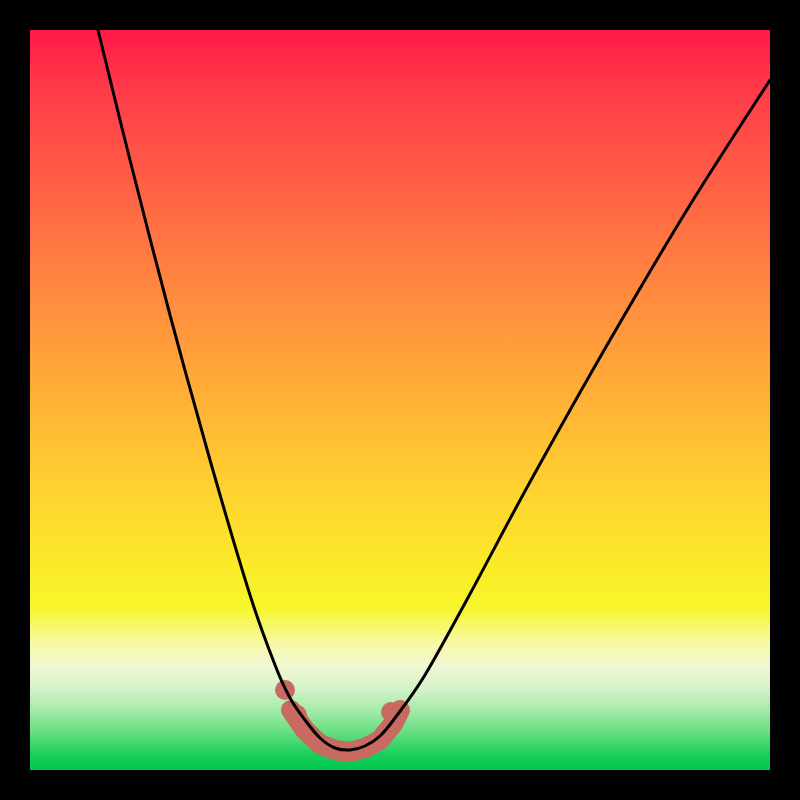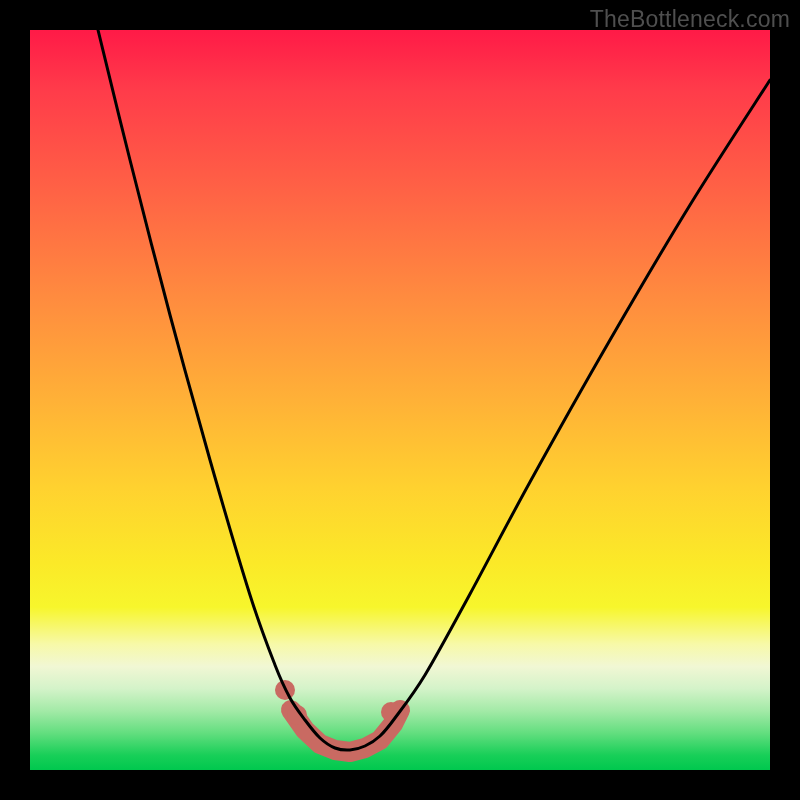--- a/index.html
+++ b/index.html
@@ -70,14 +70,13 @@
     <svg class="curve" viewBox="0 0 740 740" preserveAspectRatio="none">
       <g>
         <path stroke="#c96a62" stroke-width="20" fill="none" stroke-linecap="round" stroke-linejoin="round" d="M 261 680 L 275 700 L 290 714 L 305 720 L 320 722 L 335 718 L 350 710 L 363 694 L 370 680"></path>
         <circle cy="660" r="10" fill="#c96a62" cx="255"></circle>
         <circle cy="685" r="10" fill="#c96a62" cx="267"></circle>
         <circle cy="682" r="10" fill="#c96a62" cx="361"></circle>
       </g>
       <path id="main-curve" stroke="#000" stroke-width="3" fill="none" stroke-linecap="round" d="M 68 0 C 73.1 20.8, 88.5 84.4, 100 130 C 111.5 175.6, 127.2 237.0, 140 285 C 152.8 333.0, 167.2 385.2, 180 430 C 192.8 474.8, 209.6 532.2, 220 565 C 230.4 597.8, 238.6 618.5, 245 635 C 251.4 651.5, 255.2 659.2, 260 668 C 264.8 676.8, 270.2 683.6, 275 690 C 279.8 696.4, 285.2 703.5, 290 708 C 294.8 712.5, 300.2 716.1, 305 718 C 309.8 719.9, 315.2 720.3, 320 720 C 324.8 719.7, 330.2 718.2, 335 716 C 339.8 713.8, 345.2 710.5, 350 706 C 354.8 701.5, 357.8 697.8, 365 688 C 372.2 678.2, 383.0 664.8, 395 645 C 407.0 625.2, 423.2 594.9, 440 564 C 456.8 533.1, 477.6 492.6, 500 452 C 522.4 411.4, 554.4 354.3, 580 310 C 605.6 265.7, 634.4 216.6, 660 175 C 685.6 133.4, 727.2 70.0, 740 50"></path>
     </svg>
   </div>
-  <div class="watermark">TheBottleneck.com</div>
 </div>
 
 </body></html>

